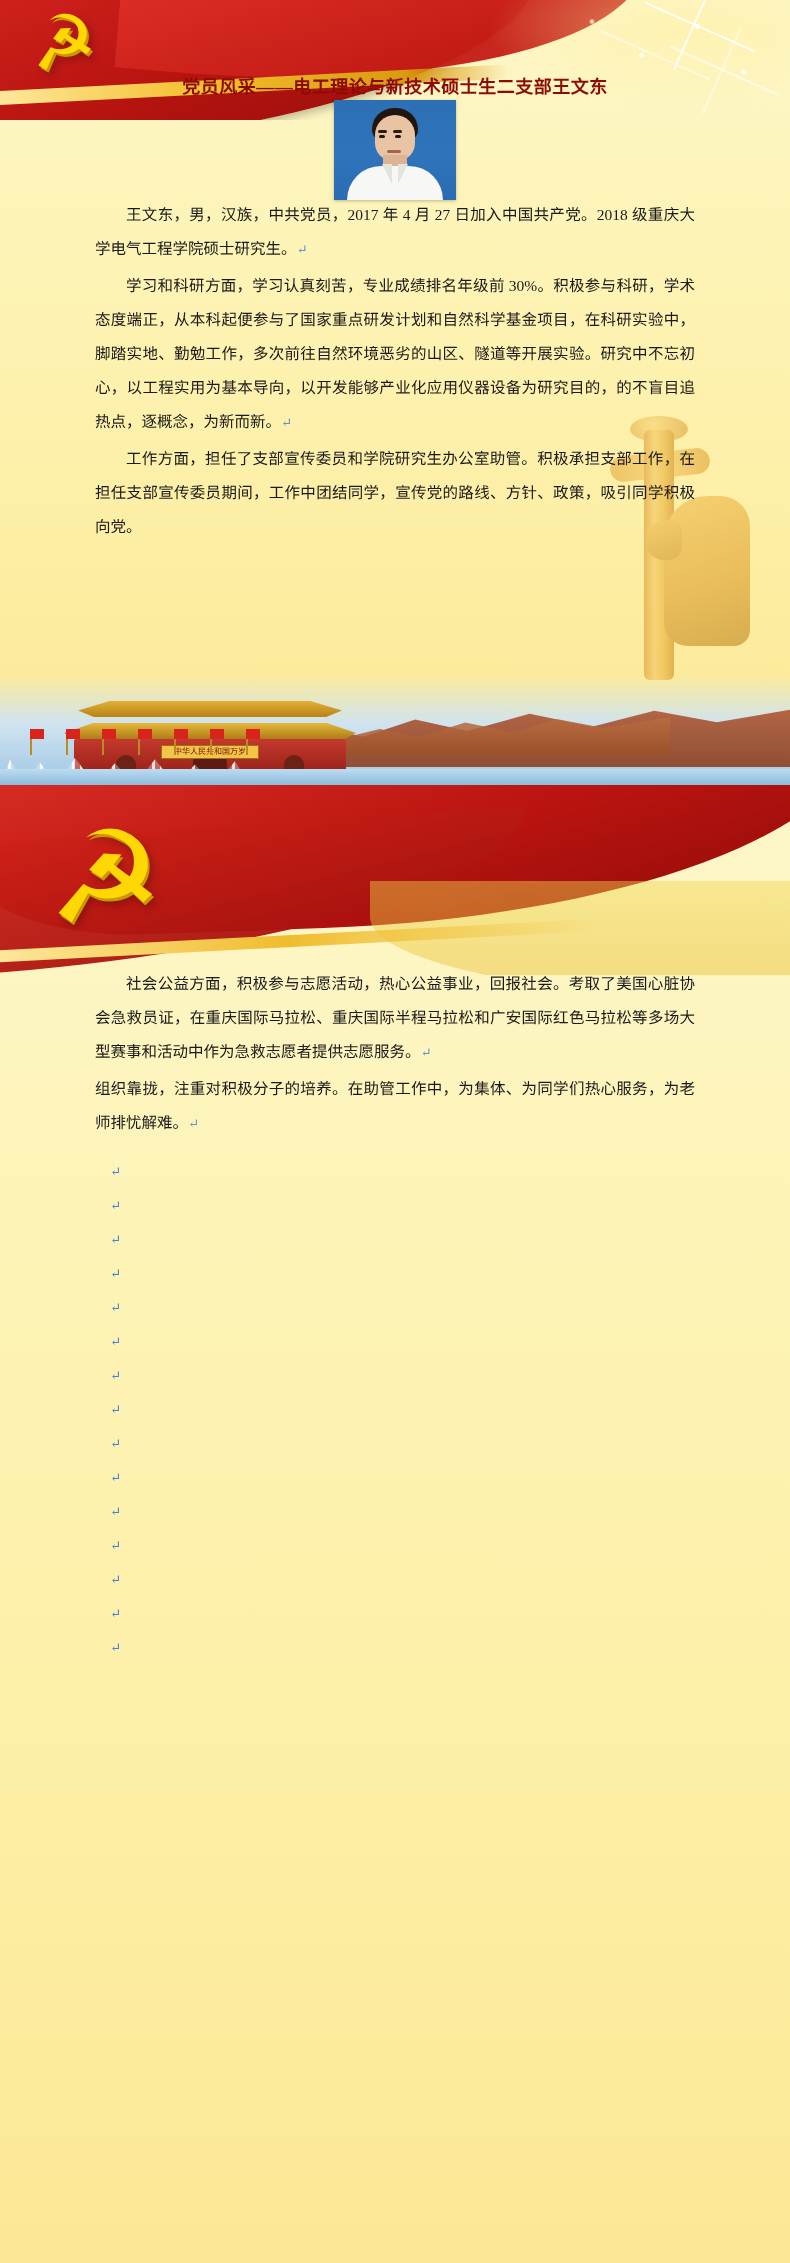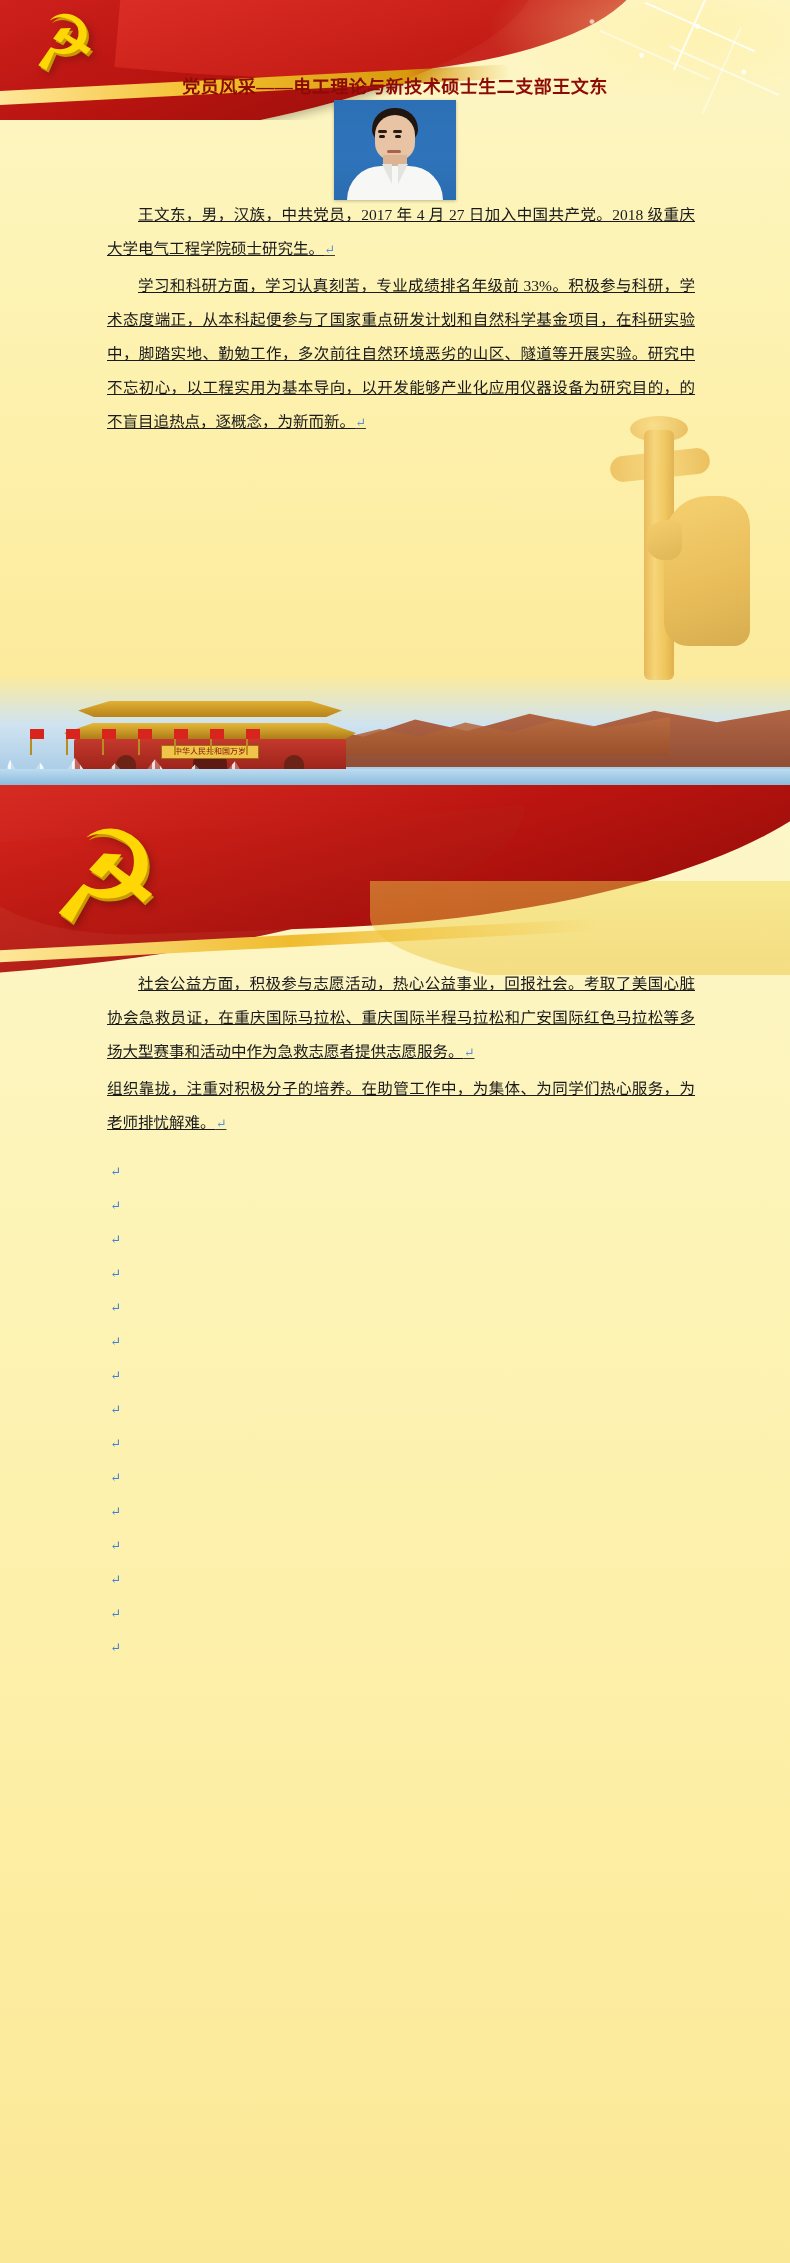--- a/index.html
+++ b/index.html
@@ -200,23 +200,22 @@
     left: 95px;
     width: 600px;
     font-size: 15.5px;
     line-height: 34px;
     color: #1a1a1a;
     text-align: justify;
     font-family: "Liberation Serif", "DejaVu Serif", serif;
   }
   .p1-text { top: 198px; }
   .body-text p {
-    margin: 0 0 2px 12px;
+    margin: 0 0 2px 0;
     text-indent: 2em;
-    text-decoration: underline;
   }
   .pilcrow {
     color: #3f7fd6;
     font-size: 13px;
     opacity: .85;
   }
 
   
   .lion {
     position: absolute;
@@ -460,21 +459,22 @@
 
     <div class="lion">
       <div class="cap"></div>
       <div class="cloud"></div>
       <div class="pillar"></div>
       <div class="beast"></div>
     </div>
 
     <div class="body-text p1-text">
       <p><span>王文东，男，汉族，中共党员，2017 年 4 月 27 日加入中国共产党。2018 级重庆大学电气工程学院硕士研究生。</span><span class="pilcrow">↵</span></p>
-      <p><span>学习和科研方面，学习认真刻苦，专业成绩排名年级前 33%。积极参与科研，学术态度端正，从本科起便参与了国家重点研发计划和自然科学基金项目，在科研实验中，脚踏实地、勤勉工作，多次前往自然环境恶劣的山区、隧道等开展实验。研究中不忘初心，以工程实用为基本导向，以开发能够产业化应用仪器设备为研究目的，的不盲目追热点，逐概念，为新而新。</span><span class="pilcrow">↵</span></p>
+      <p><span>学习和科研方面，学习认真刻苦，专业成绩排名年级前 30%。积极参与科研，学术态度端正，从本科起便参与了国家重点研发计划和自然科学基金项目，在科研实验中，脚踏实地、勤勉工作，多次前往自然环境恶劣的山区、隧道等开展实验。研究中不忘初心，以工程实用为基本导向，以开发能够产业化应用仪器设备为研究目的，的不盲目追热点，逐概念，为新而新。</span><span class="pilcrow">↵</span></p>
+      <p><span>工作方面，担任了支部宣传委员和学院研究生办公室助管。积极承担支部工作，在担任支部宣传委员期间，工作中团结同学，宣传党的路线、方针、政策，吸引同学积极向党。</span></p>
     </div>
 
     <div class="scene">
       <div class="sky"></div>
       <div class="wall"></div>
       <div class="wall2"></div>
       <div class="gate">
         <div class="roof1"></div>
         <div class="roof2"></div>
         <div class="wallblock"></div>

